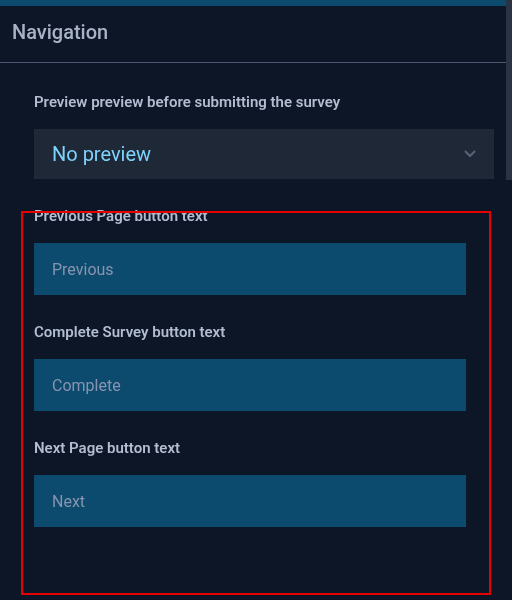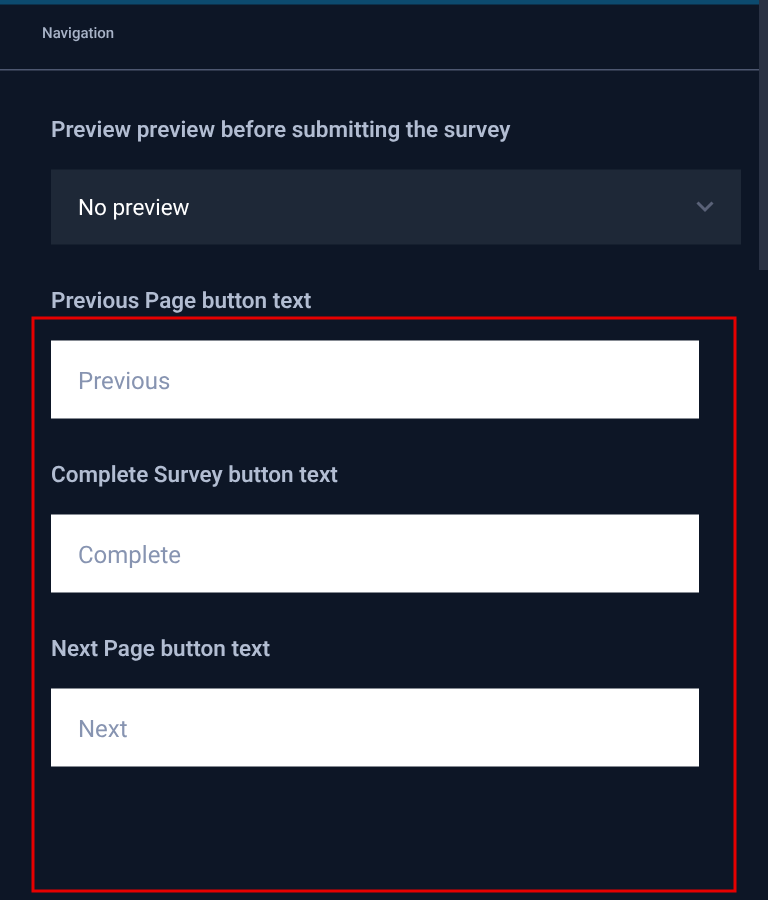--- a/index.html
+++ b/index.html
@@ -6,25 +6,25 @@
     body {
       width: 512px;
       height: 600px;
       background: #0d1626;
       font-family: -apple-system, BlinkMacSystemFont, "Segoe UI", Roboto, sans-serif;
       color: #b8c2d6;
       overflow: hidden;
       position: relative;
     }
     .header {
-      padding: 14px 28px;
-      font-size: 10px;
+      padding: 14px 12px;
+      font-size: 20px;
       font-weight: 500;
       color: #a8b3c7;
-      border-top: 3px solid #0c4a6e;
+      border-top: 6px solid #0c4a6e;
     }
     .divider {
       height: 1px;
       background: #6a7490;
       opacity: 0.7;
       margin-top: 4px;
     }
     .content {
       padding: 30px 18px 20px 34px;
     }
@@ -41,27 +41,27 @@
     .select-wrap {
       background: #1e2837;
       height: 50px;
       display: flex;
       align-items: center;
       justify-content: space-between;
       padding: 0 18px;
       cursor: pointer;
     }
     .select-value {
-      color: #ffffff;
-      font-size: 15px;
+      color: #7dd3fc;
+      font-size: 20px;
     }
     .chevron { display:inline-block; }
     .chevron svg { display:block; }
     .text-input {
-      background: #ffffff;
+      background: #0c4a6e;
       border: none;
       height: 52px;
       width: 100%;
       padding: 0 18px;
       color: #8794b1;
       font-size: 16px;
       font-family: inherit;
       outline: none;
     }
     .highlight-box {

